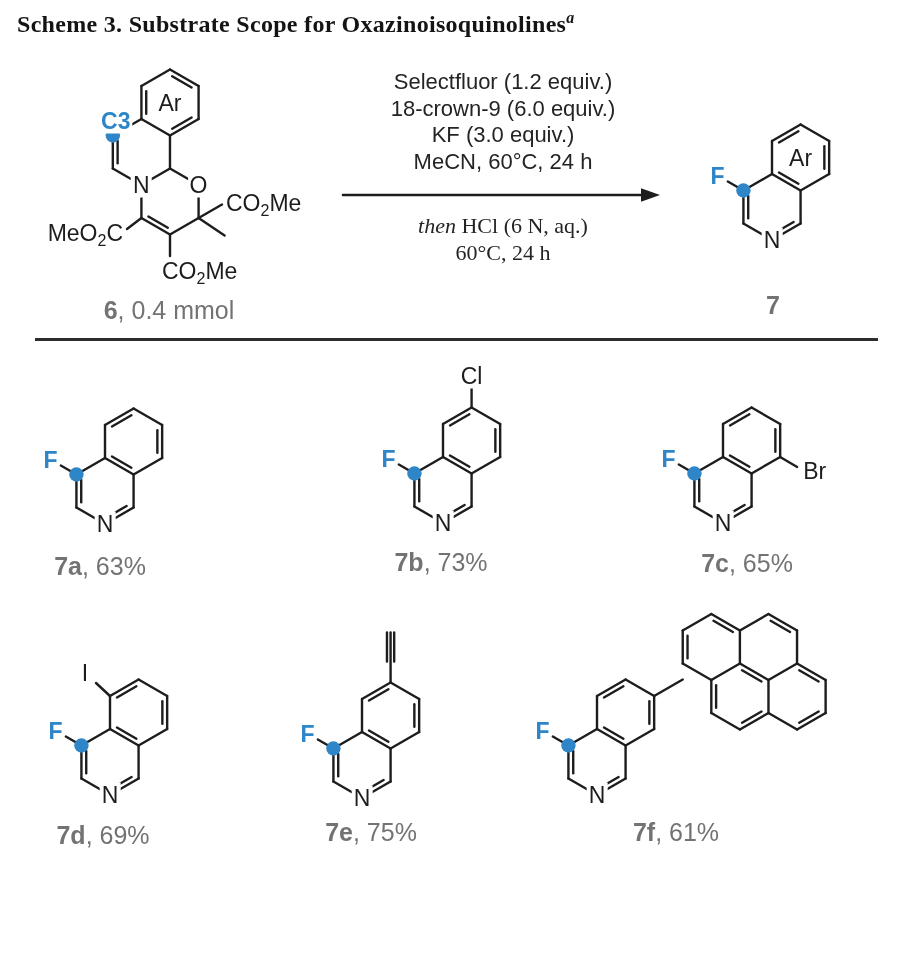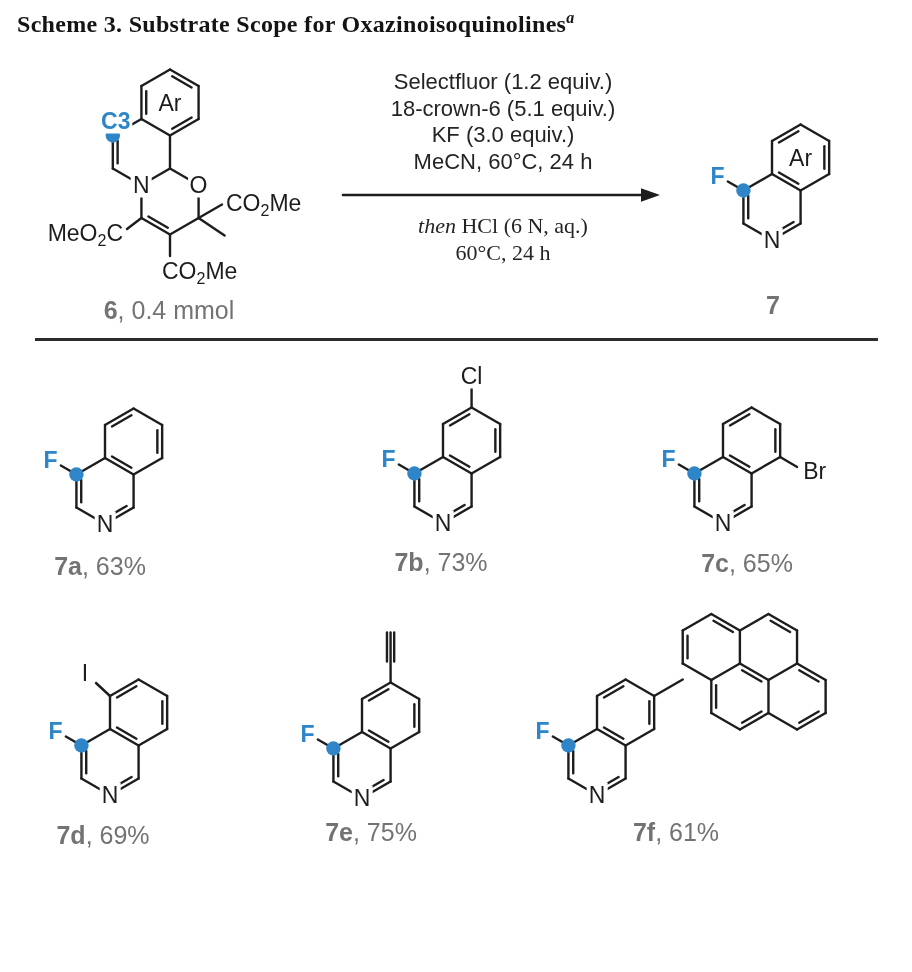--- a/index.html
+++ b/index.html
@@ -252,21 +252,21 @@
   <div class="alabel anchor-c" style="left: 170px; top: 102.5px;">Ar</div>
   <div class="alabel anchor-c" style="left: 141.422px; top: 185px;">N</div>
   <div class="alabel anchor-c" style="left: 198.578px; top: 185px;">O</div>
   <div class="alabel anchor-l" style="left: 224px; top: 203px;"><span>CO</span><sub>2</sub><span>Me</span></div>
   <div class="alabel anchor-r" style="left: 125px; top: 233px;"><span>MeO</span><sub>2</sub><span>C</span></div>
   <div class="alabel anchor-l" style="left: 160px; top: 271px;"><span>CO</span><sub>2</sub><span>Me</span></div>
   <div class="cap" style="left: 169px; top: 310px;"><b>6</b><span>, 0.4 mmol</span></div>
 
   <div class="cond cond-above">
     <div>Selectfluor (1.2 equiv.)</div>
-    <div>18-crown-6 (5.1 equiv.)</div>
+    <div>18-crown-9 (6.0 equiv.)</div>
     <div>KF (3.0 equiv.)</div>
     <div>MeCN, 60°C, 24 h</div>
   </div>
   <div class="cond cond-below">
     <div><i>then</i><span> HCl (6 N, aq.)</span></div>
     <div>60°C, 24 h</div>
   </div>
 
   <div class="alabel anchor-c blue" style="left: 717.422px; top: 175.5px;">F</div>
   <div class="alabel anchor-c" style="left: 800.578px; top: 157.5px;">Ar</div>

